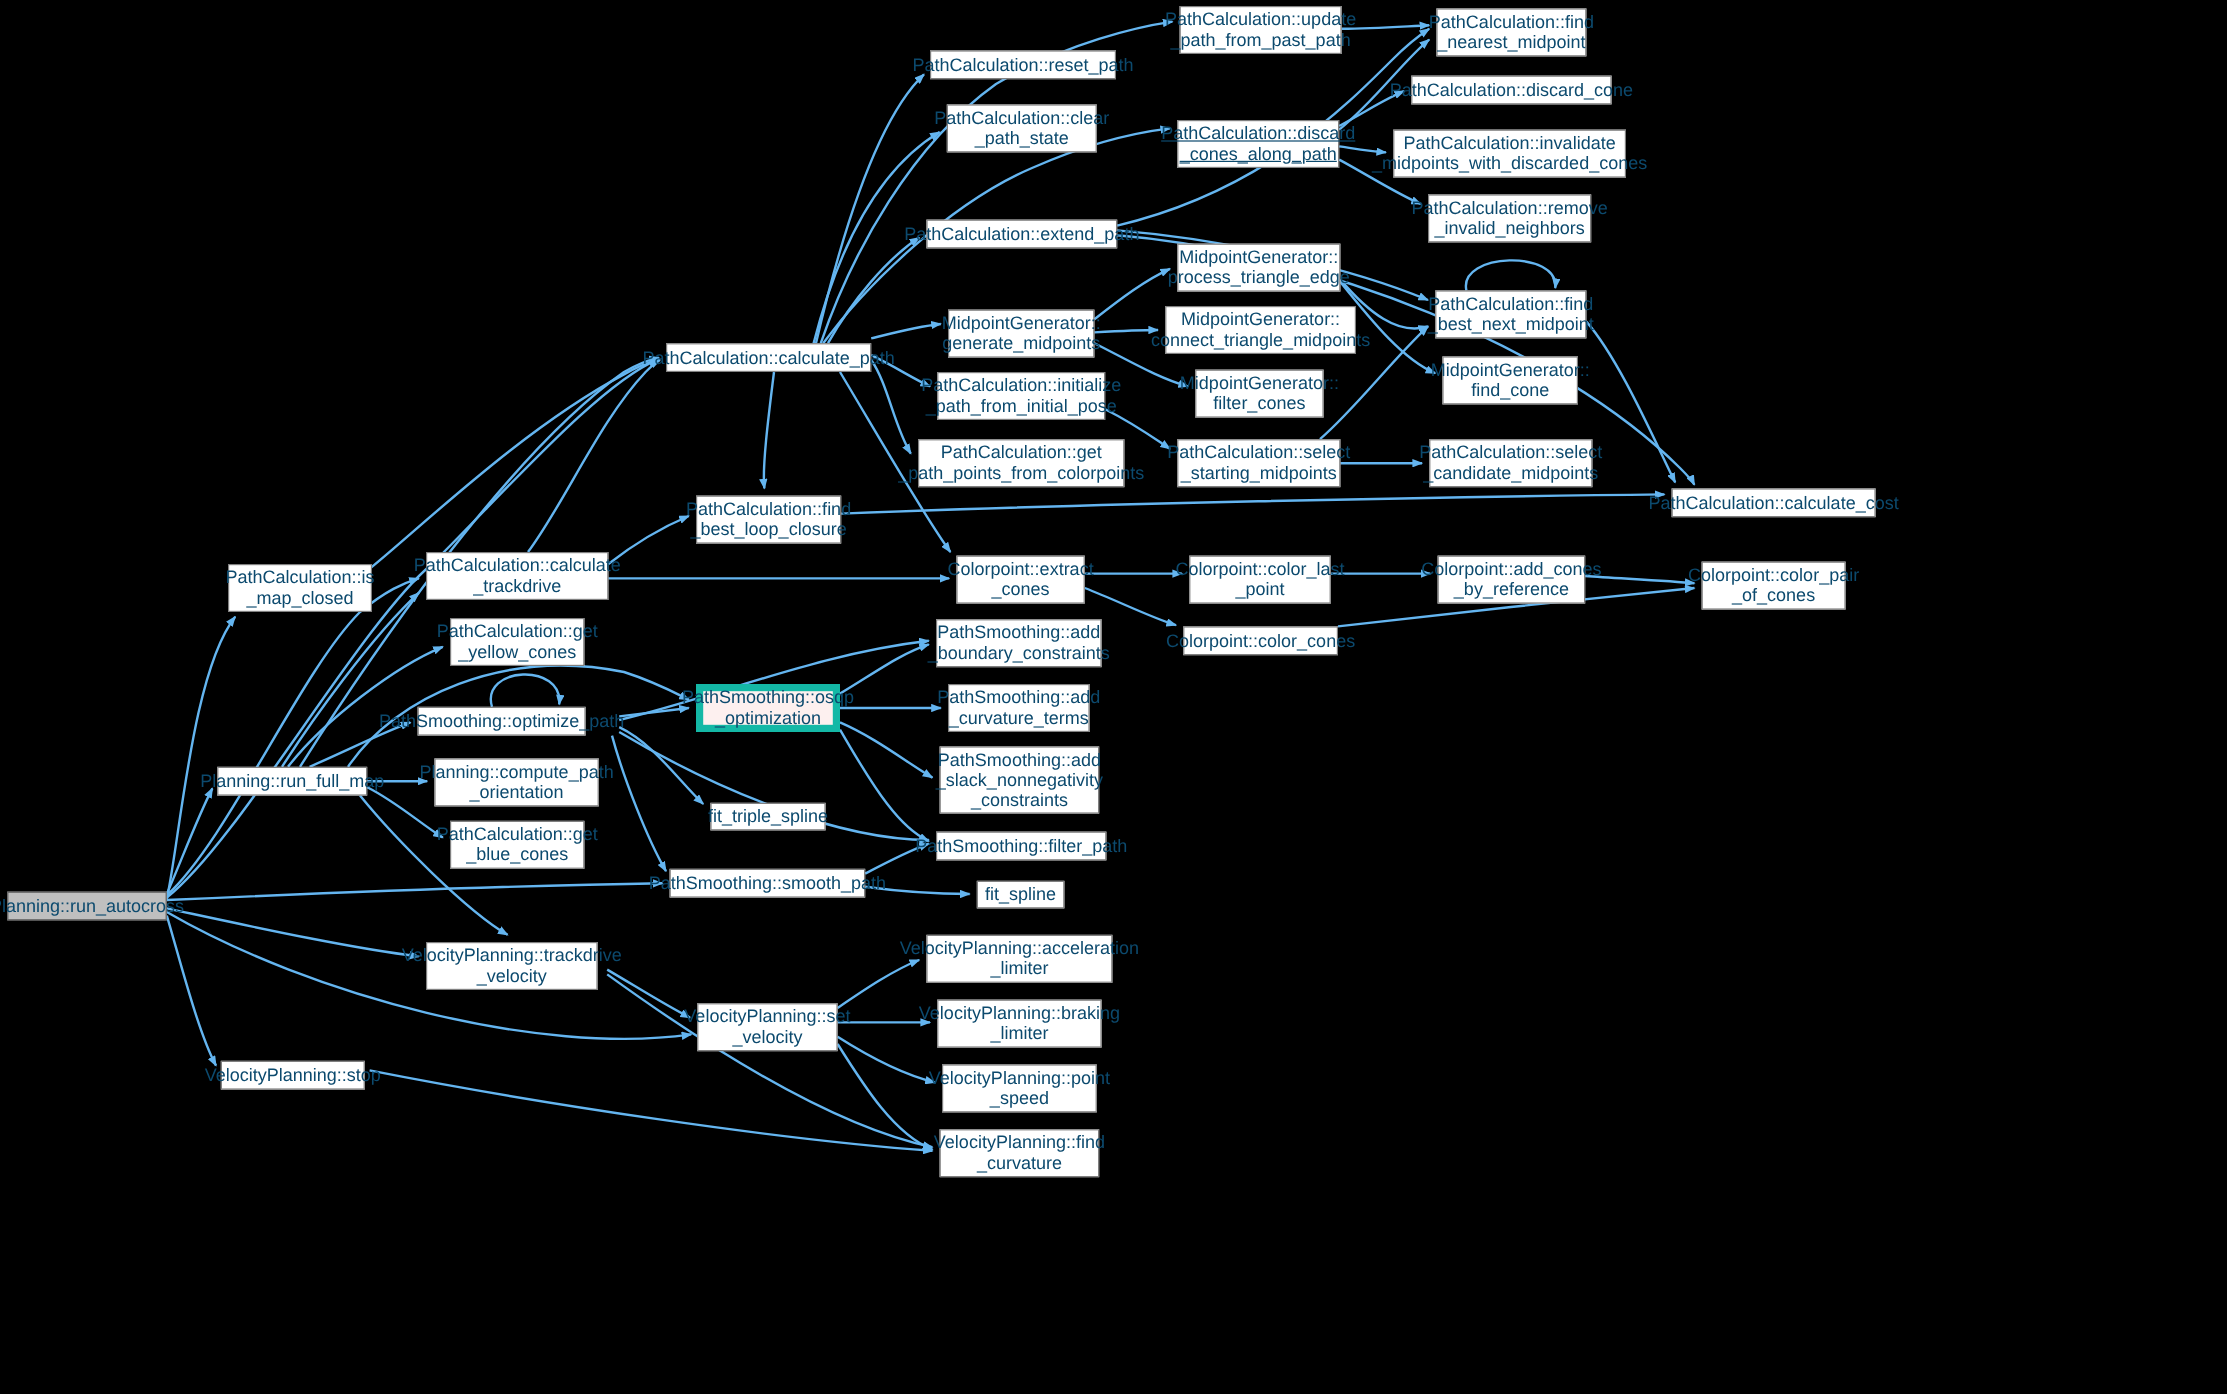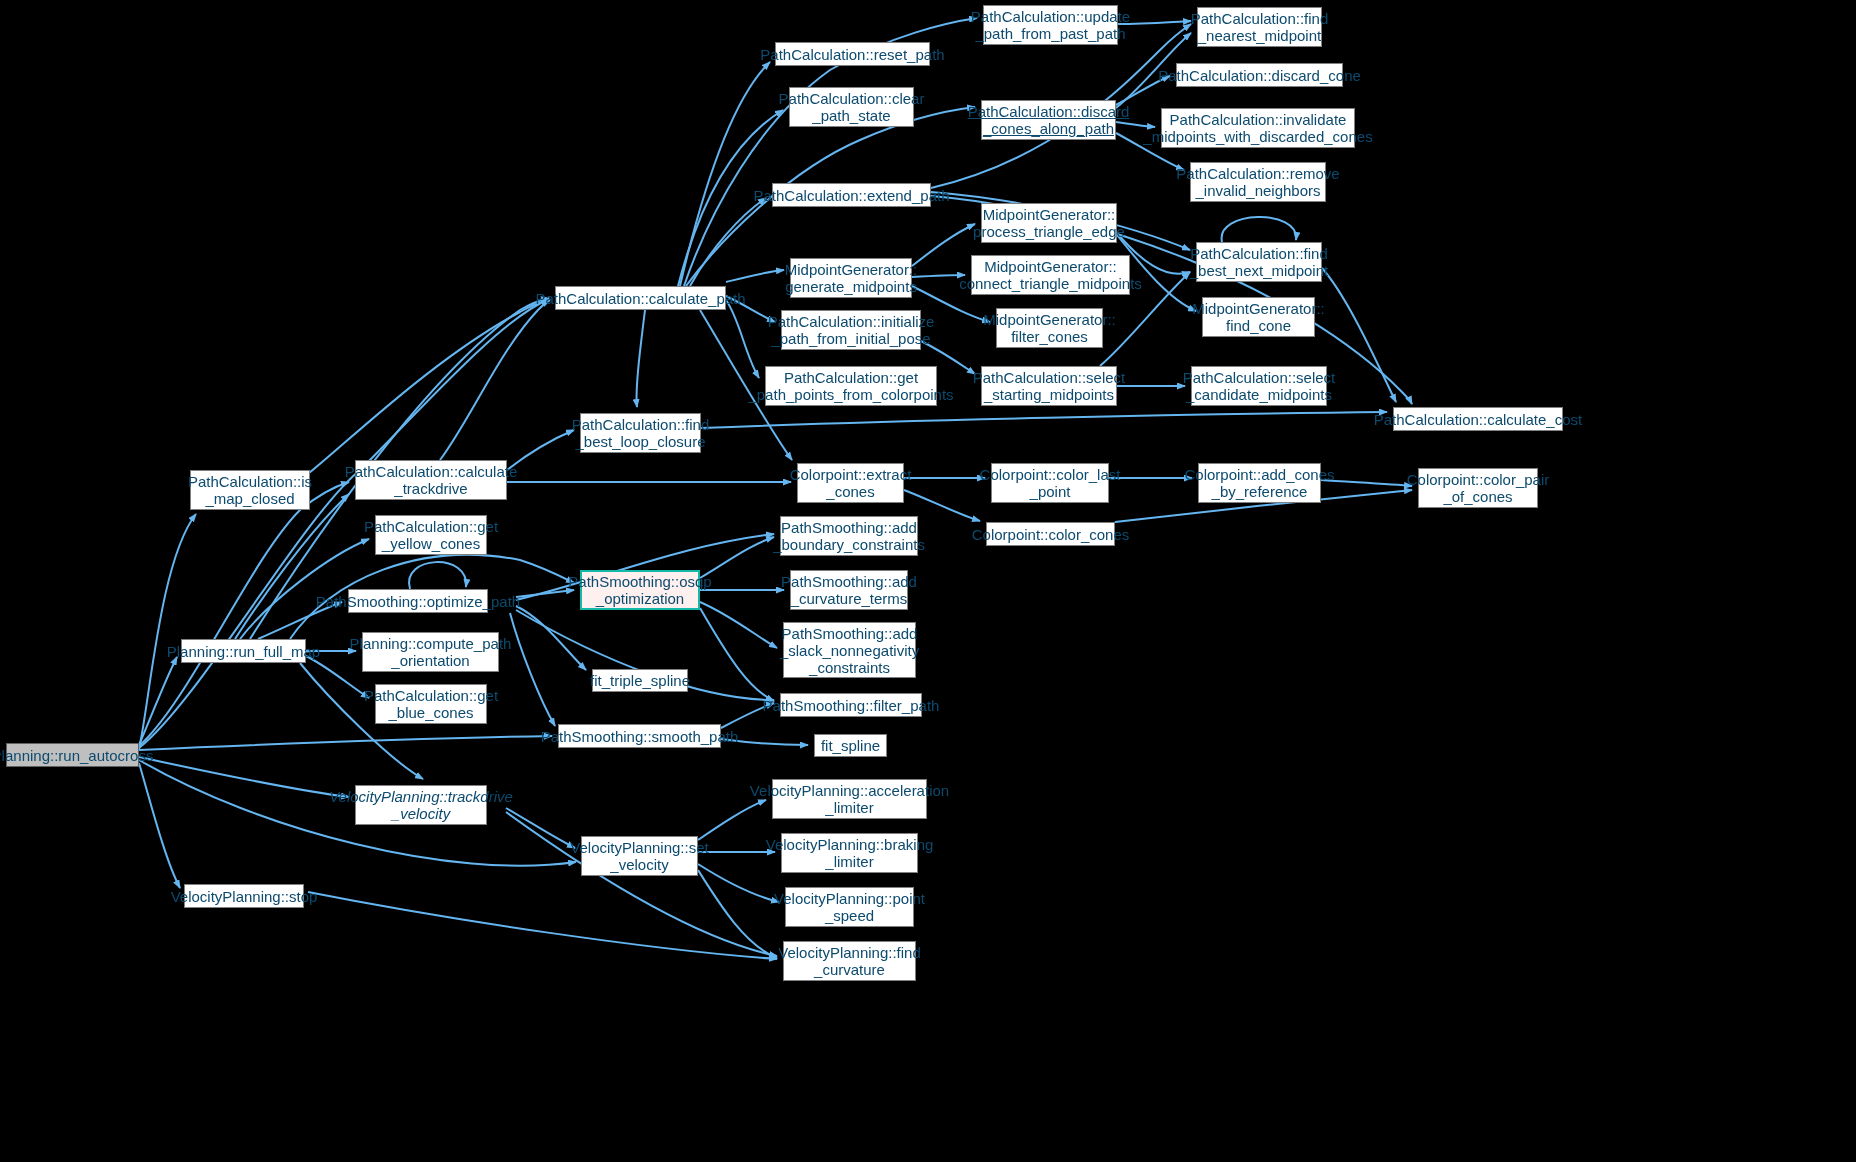--- a/index.html
+++ b/index.html
@@ -3,21 +3,21 @@
 <meta charset="utf-8">
 <style>
   html,body{margin:0;padding:0;background:#000;}
   #stage{position:relative;width:1856px;height:1162px;background:#000;overflow:hidden;
          font-family:"Liberation Sans", sans-serif;}
   svg.edges{position:absolute;left:0;top:0;width:1856px;height:1162px;}
   .node{position:absolute;box-sizing:border-box;background:#ffffff;border:1px solid #808080;
         color:#0c4a6e;display:flex;align-items:center;justify-content:center;text-align:center;
         font-size:15px;line-height:17px;white-space:pre-line;padding:1px 4px;}
   .node.root{background:#bfbfbf;border:1px solid #606060;}
-  .node.hl{background:#fdf0ef;border:2px solid #14b8a6;}
+  .node.hl{background:#fdf0ef;border:6px solid #14b8a6;}
 </style>
 </head>
 <body>
 
 <div id="stage">
   <svg class="edges" xmlns="http://www.w3.org/2000/svg">
     <defs>
       <marker id="ah" markerWidth="9" markerHeight="7" refX="8" refY="3.5" orient="auto" markerUnits="userSpaceOnUse">
         <path d="M0,0 L9,3.5 L0,7 z" fill="#64b5f0"></path>
       </marker>
@@ -105,21 +105,21 @@
 _map_closed</div>
       <div class="node" style="left: 355px; top: 460px; width: 152px; height: 40px;">PathCalculation::calculate
 _trackdrive</div>
       <div class="node" style="left: 375px; top: 515px; width: 112px; height: 40px;">PathCalculation::get
 _yellow_cones</div>
       <div class="node" style="left: 348px; top: 589px; width: 140px; height: 24px;">PathSmoothing::optimize_path</div>
       <div class="node" style="left: 362px; top: 632px; width: 137px; height: 40px;">Planning::compute_path
 _orientation</div>
       <div class="node" style="left: 375px; top: 684px; width: 112px; height: 40px;">PathCalculation::get
 _blue_cones</div>
-      <div class="node" style="left: 355px; top: 785px; width: 132px; height: 40px; font-style: italic;">VelocityPlanning::trackdrive
+      <div class="node" style="left: 355px; top: 785px; width: 143px; height: 40px;">VelocityPlanning::trackdrive
 _velocity</div>
       <div class="node" style="left: 184px; top: 884px; width: 120px; height: 24px;">VelocityPlanning::stop</div>
       <div class="node" style="left: 555px; top: 286px; width: 171px; height: 24px;">PathCalculation::calculate_path</div>
       <div class="node" style="left: 580px; top: 413px; width: 121px; height: 40px;">PathCalculation::find
 _best_loop_closure</div>
       <div class="node hl" style="left: 580px; top: 570px; width: 120px; height: 40px;">PathSmoothing::osqp
 _optimization</div>
       <div class="node" style="left: 592px; top: 669px; width: 96px; height: 23px;">fit_triple_spline</div>
       <div class="node" style="left: 558px; top: 724px; width: 163px; height: 24px;">PathSmoothing::smooth_path</div>
       <div class="node" style="left: 581px; top: 836px; width: 117px; height: 40px;">VelocityPlanning::set

